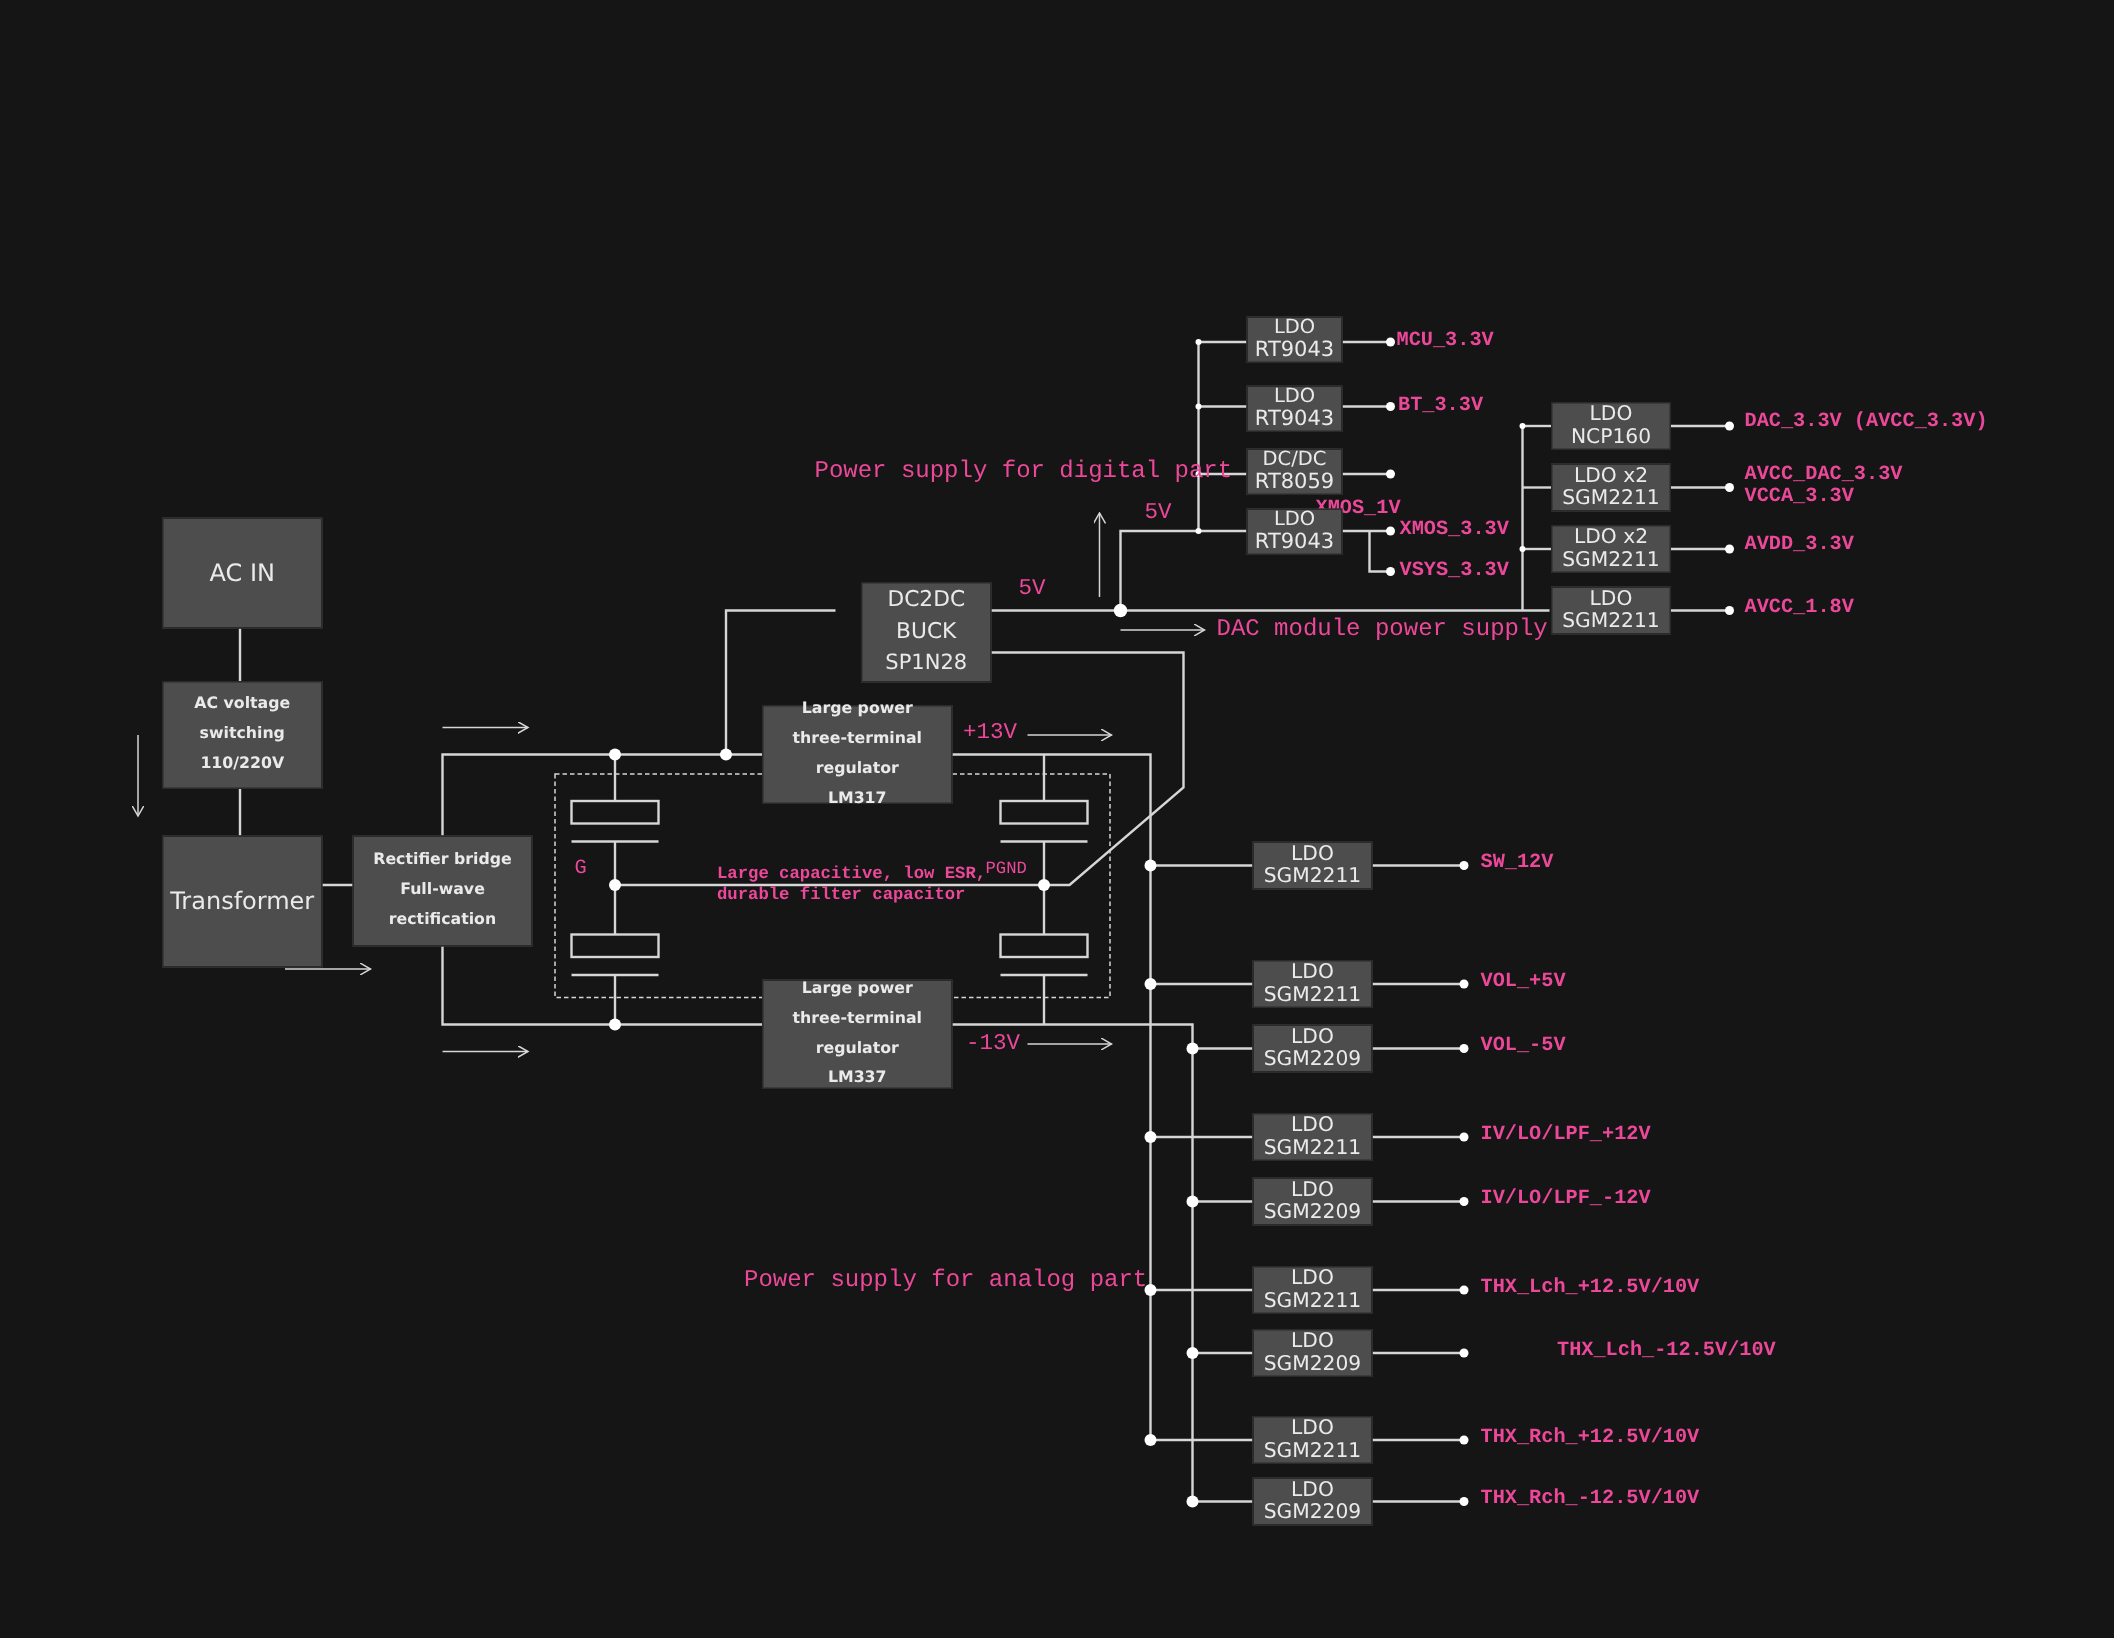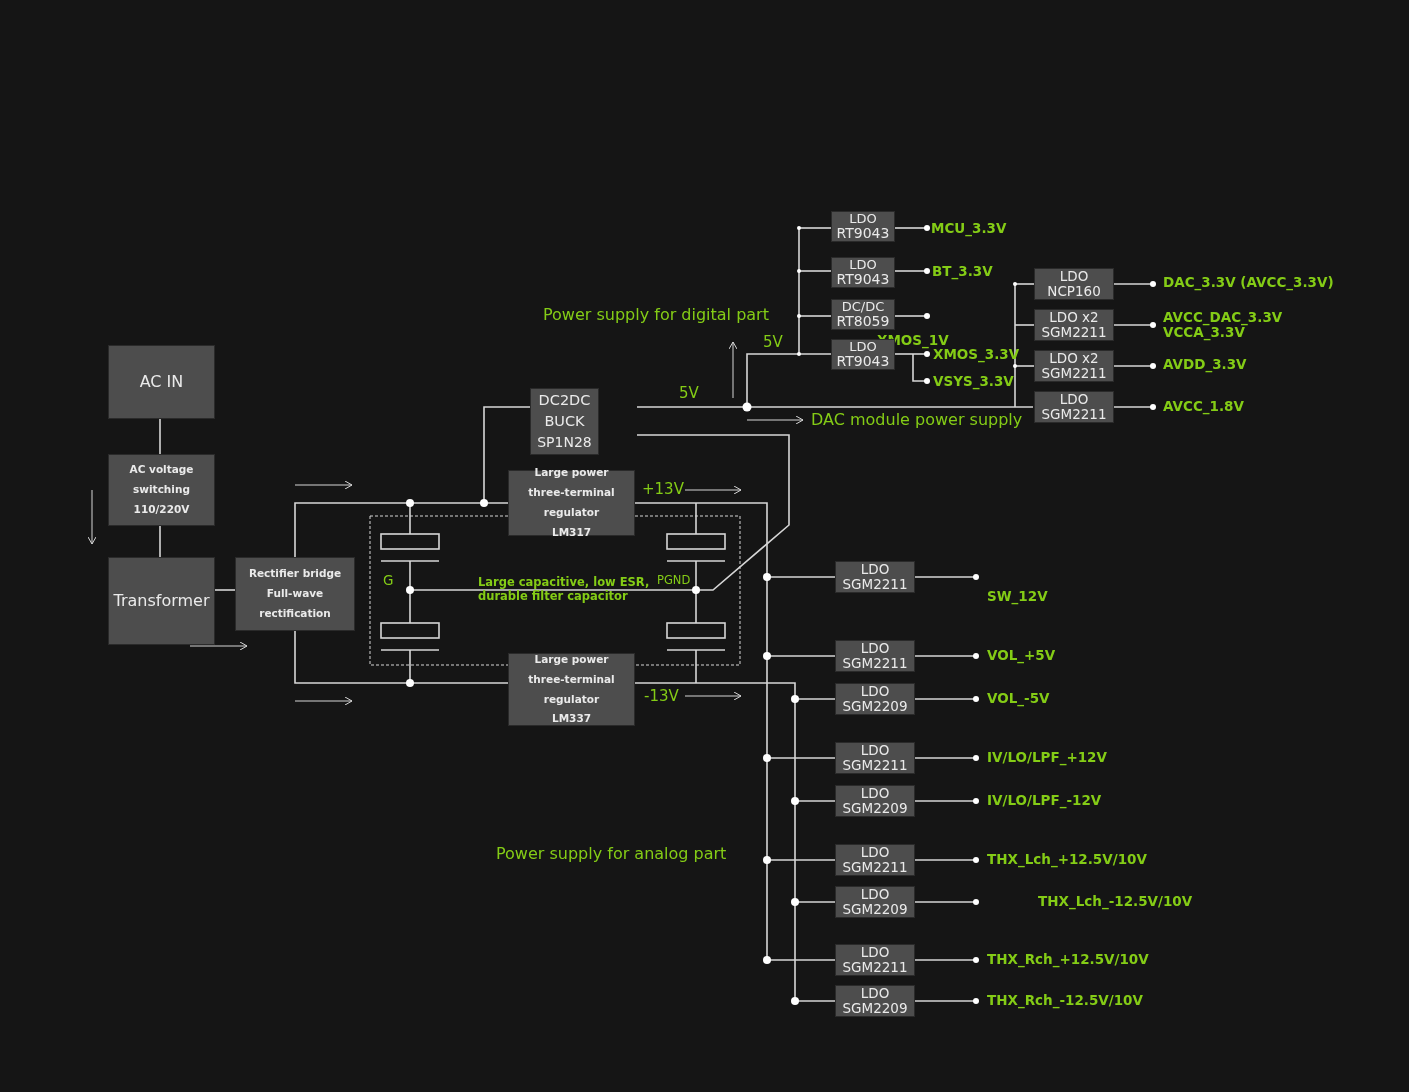--- a/index.html
+++ b/index.html
@@ -6,21 +6,21 @@
   body { width:1409px; height:1092px; position:relative; overflow:hidden;
          font-family:"DejaVu Sans", sans-serif; color:#f0f0f0; }
   svg.wires { position:absolute; left:0; top:0; width:1409px; height:1092px; }
   .box { position:absolute; background:#4d4d4d; border:1px solid #2a2a2a; box-sizing:border-box;
          display:flex; flex-direction:column; align-items:center; justify-content:center;
          text-align:center; color:#eaeaea; line-height:1.1; }
   .box .t1 { font-size:13px; }
   .box .t2 { font-size:14px; }
   .box.big .t1 { font-size:16px; }
   .box.small .t1 { font-size:10.5px; font-weight:bold; line-height:1.9; }
-  .lbl { position:absolute; white-space:nowrap; font-size:13.5px; color:#84cc16; }
+  .lbl { position:absolute; white-space:nowrap; font-size:13.5px; color:#ec4899;font-family:Liberation Mono, monospace; }
   .lbl.b { font-weight:bold; }
   .lbl.section { font-size:16px;text-align:center; }
   .lbl.cap { font-size:11.5px; font-weight:bold; line-height:1.2; }
 </style>
 </head>
 <body>
 
 <svg class="wires" xmlns="http://www.w3.org/2000/svg">
   <defs>
     <marker id="ah" markerWidth="8" markerHeight="8" refX="7" refY="4" orient="auto">
@@ -181,21 +181,21 @@
   <span class="t1">LM337</span>
 </div>
 <span class="lbl" style="left:642px;top:480px;font-size:15px;">+13V</span>
 <span class="lbl" style="left:644px;top:687px;font-size:15px;">-13V</span>
 
 <span class="lbl" style="left:383px;top:572px;">G</span>
 <span class="lbl" style="left:657px;top:573px;font-size:11.5px;">PGND</span>
 <span class="lbl cap" style="left:478px;top:576px;">Large capacitive, low ESR,</span>
 <span class="lbl cap" style="left:478px;top:590px;">durable filter capacitor</span>
 
-<div class="box big" style="left:530px;top:388px;width:69px;height:67px;">
+<div class="box big" style="left:574px;top:388px;width:87px;height:67px;">
   <span class="t1" style="font-size:14.5px;line-height:1.45;">DC2DC</span>
   <span class="t1" style="font-size:14.5px;line-height:1.45;">BUCK</span>
   <span class="t1" style="font-size:14px;line-height:1.45;">SP1N28</span>
 </div>
 <span class="lbl" style="left:679px;top:384px;font-size:15px;">5V</span>
 <span class="lbl" style="left:763px;top:333px;font-size:15px;">5V</span>
 
 <span class="lbl section" style="left:543px;top:305px;">Power supply for digital part</span>
 <span class="lbl section" style="left:496px;top:844px;">Power supply for analog part</span>
 <span class="lbl section" style="left:811px;top:410px;">DAC module power supply</span>
@@ -244,21 +244,21 @@
       <span class="t1" style="font-size: 13.5px;">LDO</span>
       <span class="t1" style="font-size: 13.5px;">SGM2211</span>
     </div>
     <span class="lbl b" style="left: 1163px; top: 398px;">AVCC_1.8V</span>
   </div>
 <div id="analog-regs">
     <div class="box" style="left: 835px; top: 561px; width: 80px; height: 32px;">
       <span class="t1" style="font-size: 13.5px;">LDO</span>
       <span class="t1" style="font-size: 13.5px;">SGM2211</span>
     </div>
-    <span class="lbl b" style="left: 987px; top: 588px;">SW_12V</span>
+    <span class="lbl b" style="left: 987px; top: 568px;">SW_12V</span>
     <div class="box" style="left: 835px; top: 640px; width: 80px; height: 32px;">
       <span class="t1" style="font-size: 13.5px;">LDO</span>
       <span class="t1" style="font-size: 13.5px;">SGM2211</span>
     </div>
     <span class="lbl b" style="left: 987px; top: 647px;">VOL_+5V</span>
     <div class="box" style="left: 835px; top: 683px; width: 80px; height: 32px;">
       <span class="t1" style="font-size: 13.5px;">LDO</span>
       <span class="t1" style="font-size: 13.5px;">SGM2209</span>
     </div>
     <span class="lbl b" style="left: 987px; top: 690px;">VOL_-5V</span>

